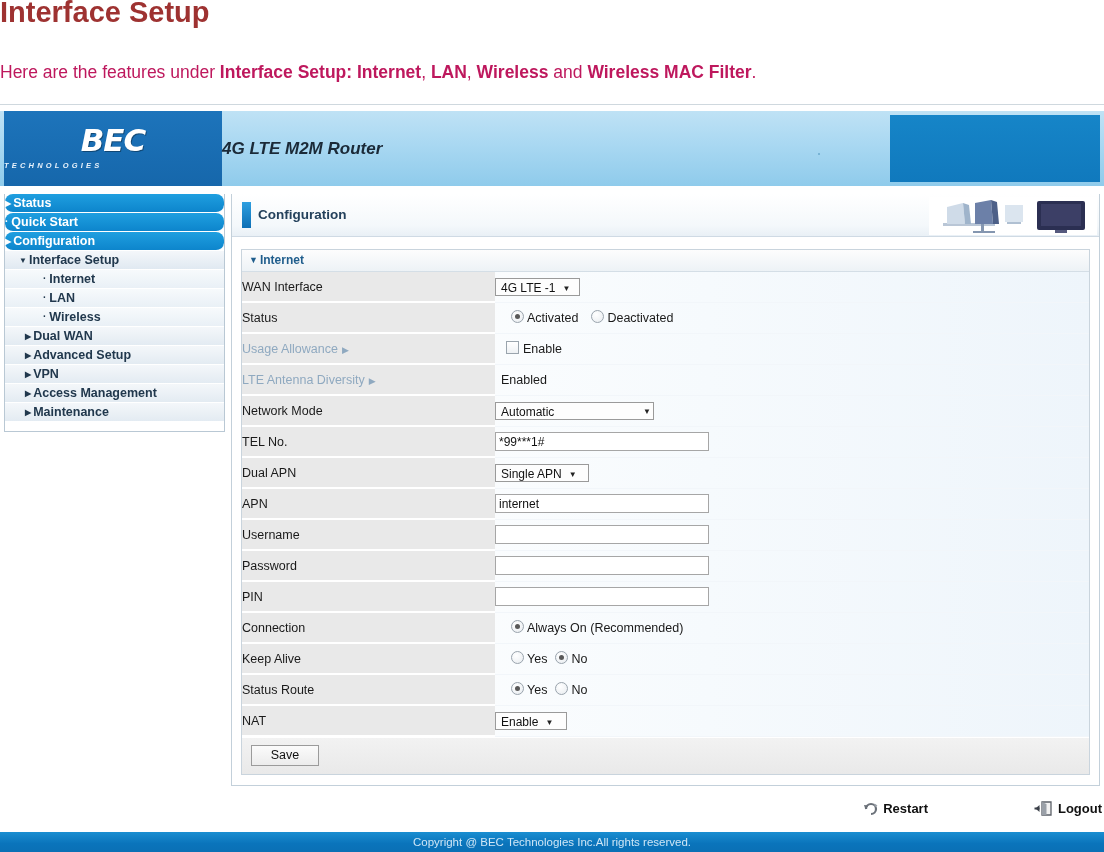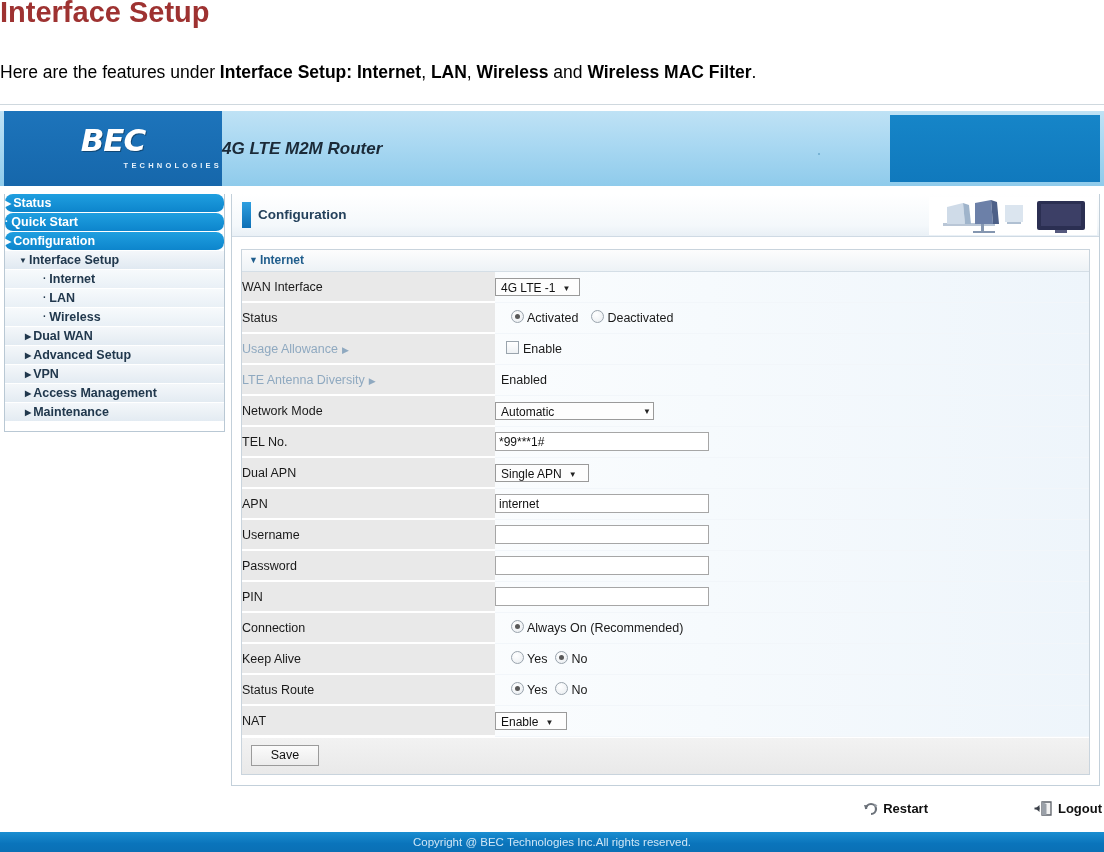--- a/index.html
+++ b/index.html
@@ -12,21 +12,21 @@
   }
 
   
   .doc-title{
     position:absolute;left:0;top:-4px;
     font-size:29px;font-weight:bold;color:#9e3231;
     letter-spacing:0px;
   }
   .doc-intro{
     position:absolute;left:0;top:62px;
-    font-size:17.5px;color:#000000;
+    font-size:17.5px;color:#be185d;
   }
   .doc-intro b{font-weight:bold;}
 
   
   .router{
     position:absolute;left:0;top:104px;
     width:1104px;height:744px;
     background:#ffffff;
     border-top:1px solid #cfd8de;
     box-sizing:border-box;
@@ -45,23 +45,24 @@
   .logo-bec{
     position:absolute;left:0;right:0;top:11px;
     text-align:center;
     font-family:"DejaVu Sans", sans-serif;
     font-size:31px;font-weight:bold;font-style:italic;
     color:#ffffff;letter-spacing:-1px;
     text-shadow:1px 1px 0 rgba(0,0,0,.35);
   }
   .logo-sub{
     position:absolute;left:0;right:0;top:50px;
-    text-align:right;
+    text-align:left;
     font-size:7.5px;font-weight:bold;color:#e7f2fb;
     letter-spacing:3.2px;
+    font-style:italic;
   }
   .banner-title{
     position:absolute;left:222px;top:0;width:668px;height:75px;
     line-height:75px;text-align:left;
     font-size:17px;font-weight:bold;font-style:italic;color:#1b2a38;
   }
   .banner-right{
     position:absolute;left:890px;top:4px;width:210px;height:67px;
     background:linear-gradient(to bottom,#1685c8 0%,#1079bd 100%);
   }

